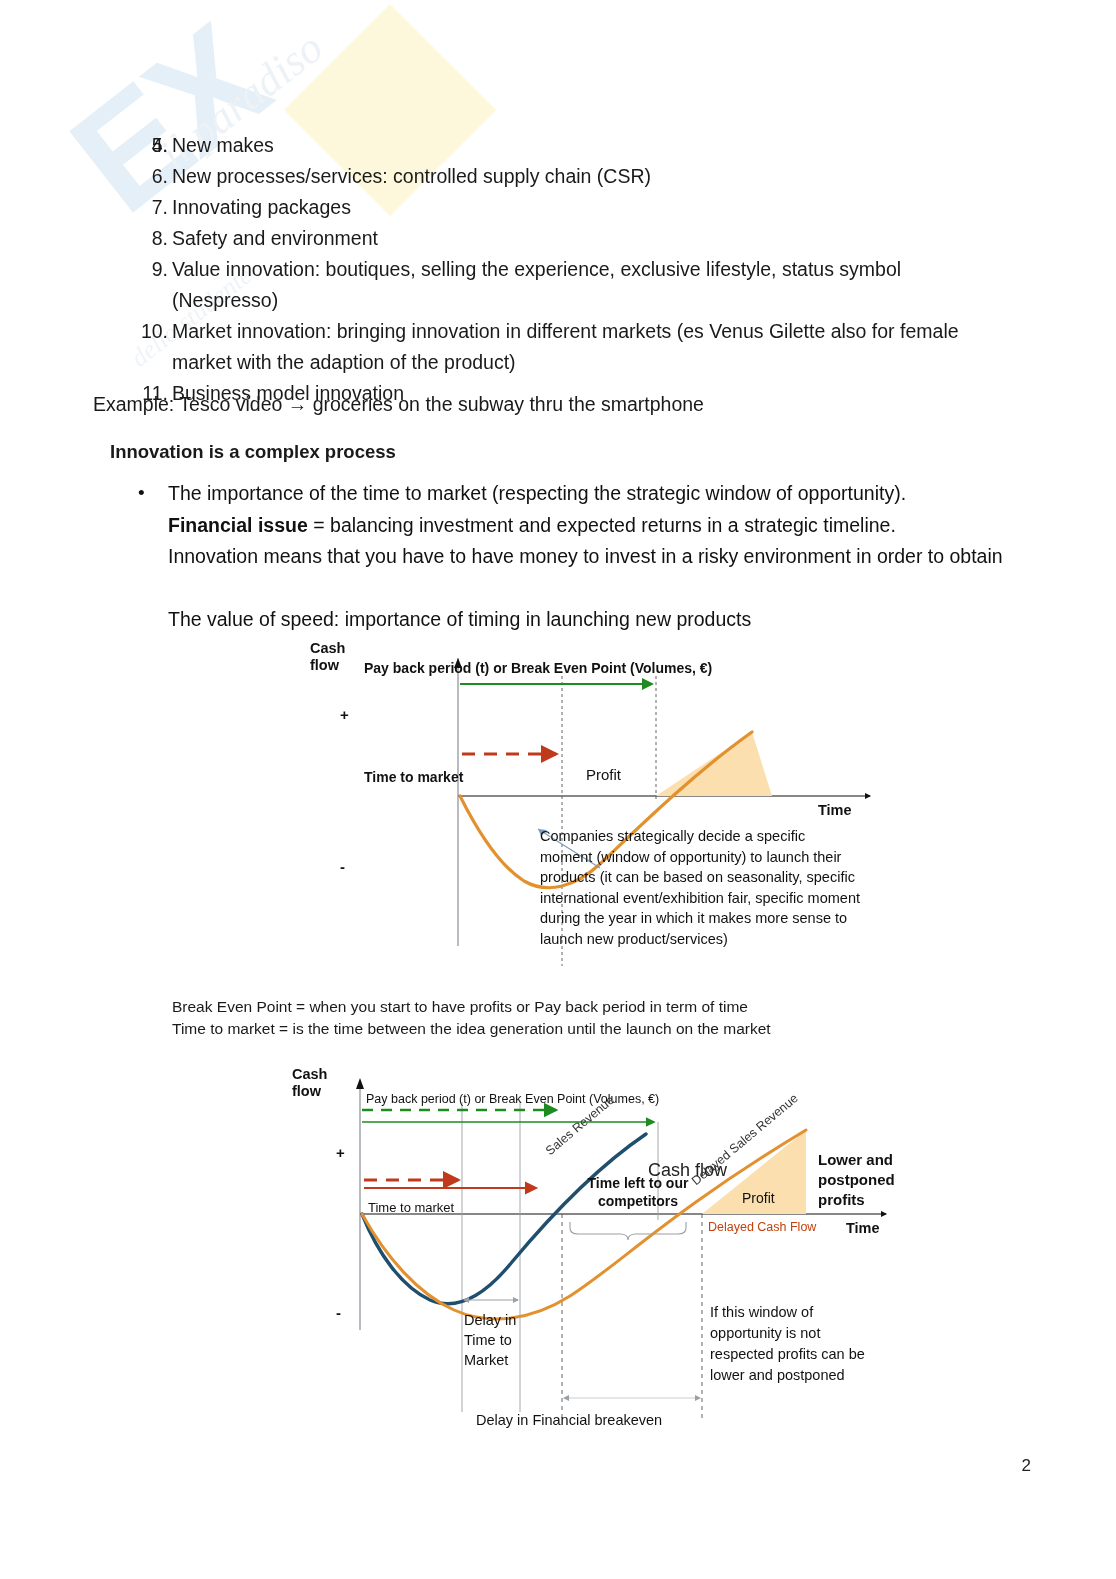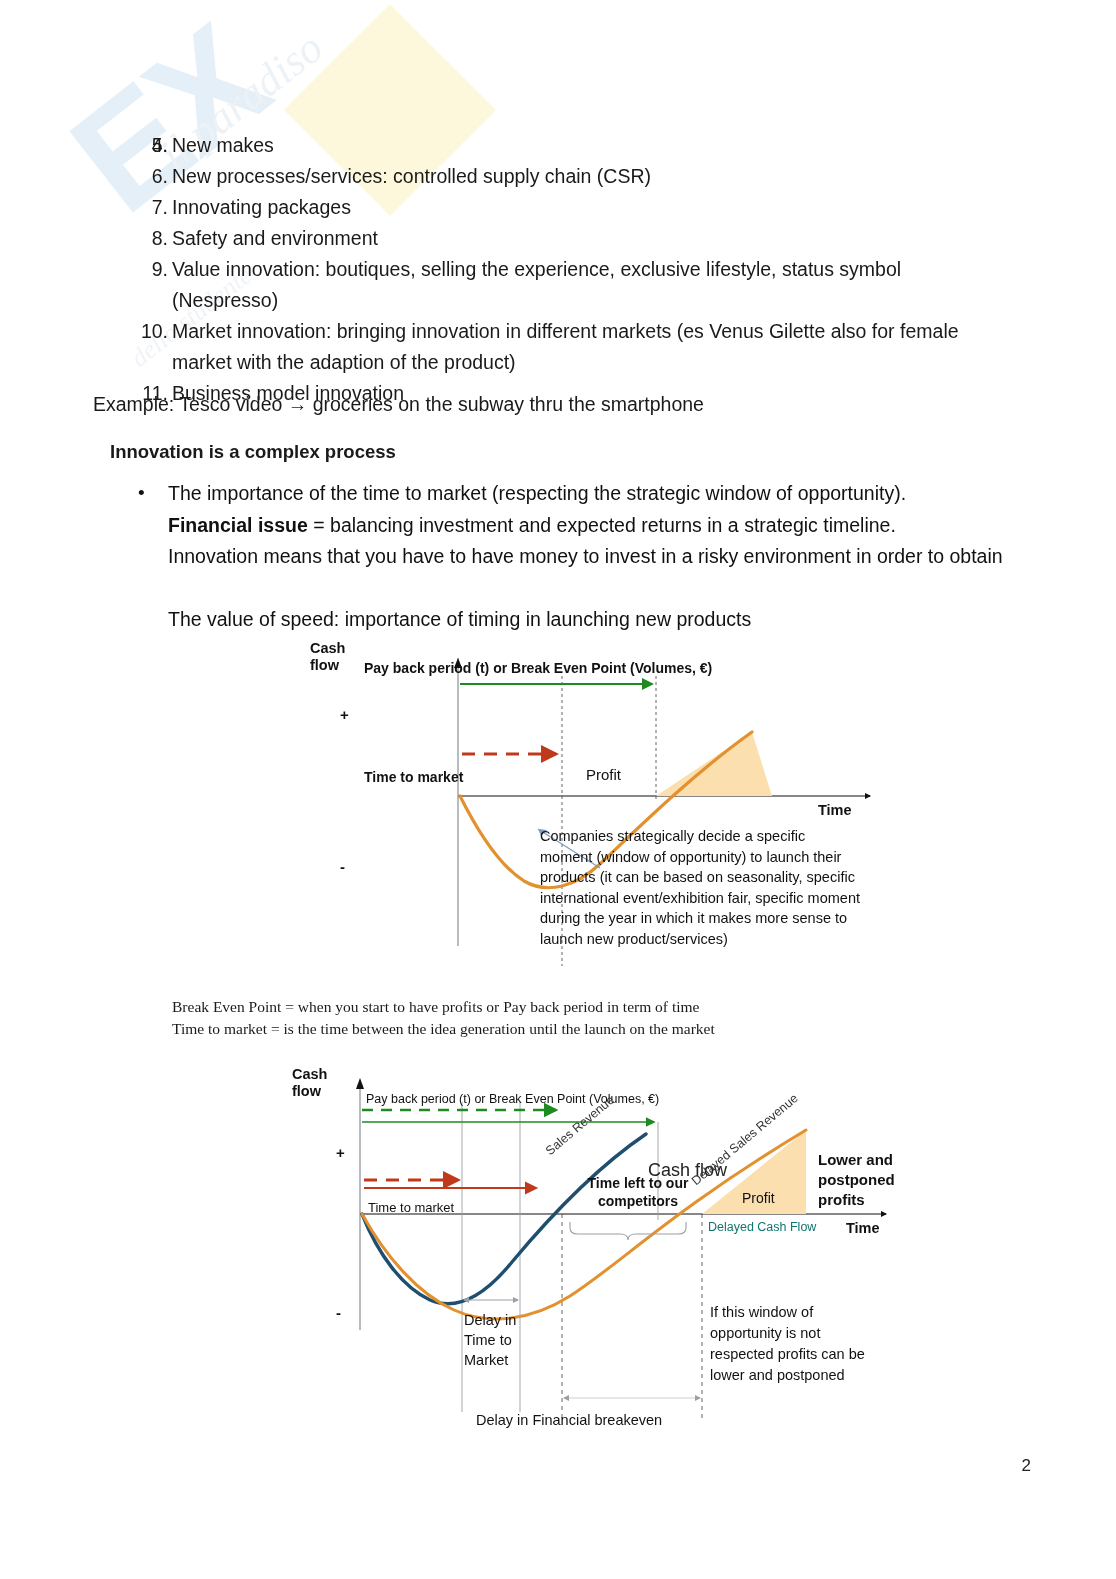--- a/index.html
+++ b/index.html
@@ -34,21 +34,21 @@
   ol.numlist li .num{position:absolute;left:24px;top:0;width:34px;text-align:right;}
   ol.numlist li .num.wide{left:16px;width:42px;}
 
   .para{font-size:19.5px;line-height:31px;color:#1a1a1a;}
   .bold{font-weight:700;}
 
   ul.bullets{margin:0;padding:0;list-style:none;}
   ul.bullets li{position:relative;padding-left:58px;font-size:19.5px;line-height:31.5px;}
   ul.bullets li .dot{position:absolute;left:28px;top:-1px;font-size:19px;}
 
-  .smalltext{font-size:15.5px;line-height:22px;color:#1a1a1a;font-family:Liberation Serif, serif;}
+  .smalltext{font-size:15.5px;line-height:22px;color:#1a1a1a;}
 
   .pagenum{position:absolute;right:85px;top:1456px;font-size:17px;color:#222;}
 
   
   .chartbox{position:absolute;}
   .chart-txt{position:absolute;font-family:"Liberation Sans",sans-serif;color:#111;}
 </style>
 </head>
 <body>
 
@@ -219,21 +219,21 @@
     <div class="chart-txt" style="left:358px;top:98px;font-size:18px;white-space:nowrap;color:#222;">Cash flow</div>
 
     <div class="chart-txt" style="left:408px;top:112px;font-size:12.5px;white-space:nowrap;transform:rotate(-40deg);transform-origin:left bottom;color:#333;">Delayed Sales Revenue</div>
 
     <div class="chart-txt" style="left:288px;top:112px;width:120px;font-size:14px;font-weight:700;line-height:18px;text-align:center;">Time left to our competitors</div>
 
     <div class="chart-txt" style="left:452px;top:128px;font-size:14px;">Profit</div>
 
     <div class="chart-txt" style="left:528px;top:88px;width:110px;font-size:15px;font-weight:700;line-height:20px;">Lower and postponed profits</div>
 
-    <div class="chart-txt" style="left:418px;top:158px;font-size:12.5px;white-space:nowrap;color:#0f766e;">Delayed Cash Flow</div>
+    <div class="chart-txt" style="left:418px;top:158px;font-size:12.5px;white-space:nowrap;color:#c2410c;">Delayed Cash Flow</div>
 
     <div class="chart-txt" style="left:556px;top:158px;font-size:14.5px;font-weight:700;">Time</div>
 
     <div class="chart-txt" style="left:174px;top:248px;width:58px;font-size:14.5px;line-height:20px;">Delay in Time to Market</div>
 
     <div class="chart-txt" style="left:186px;top:350px;font-size:14.5px;white-space:nowrap;">Delay in Financial breakeven</div>
 
     <div class="chart-txt" style="left:420px;top:240px;width:172px;font-size:14.5px;line-height:21px;">If this window of opportunity is not respected profits can be lower and postponed</div>
   </div>
 

